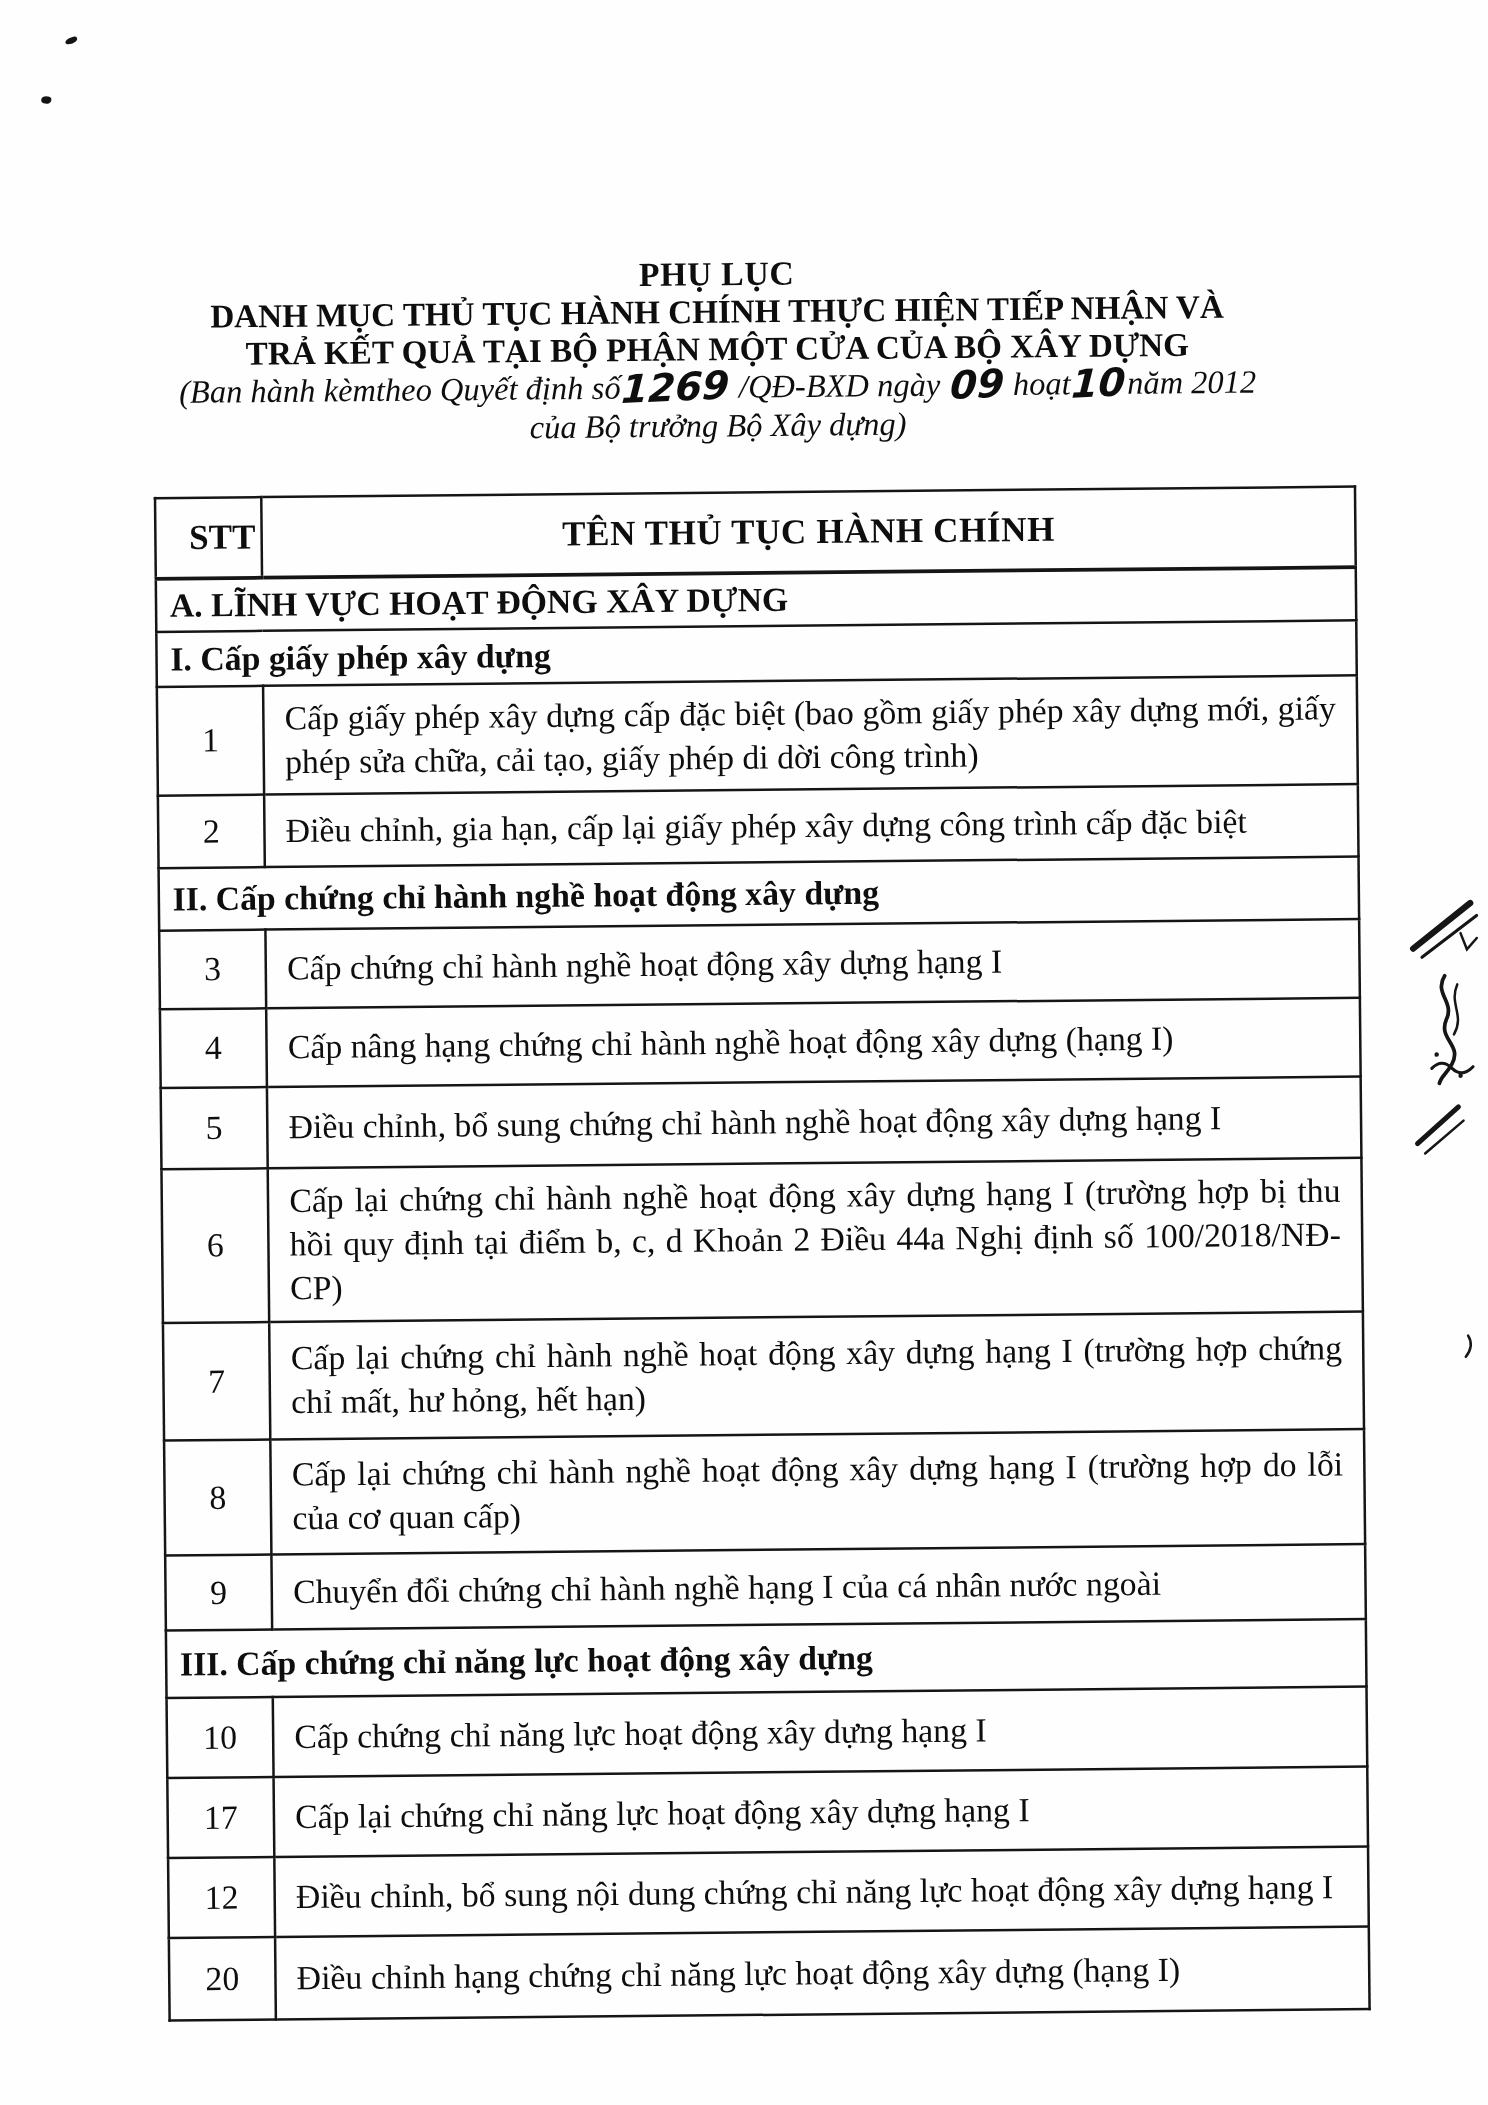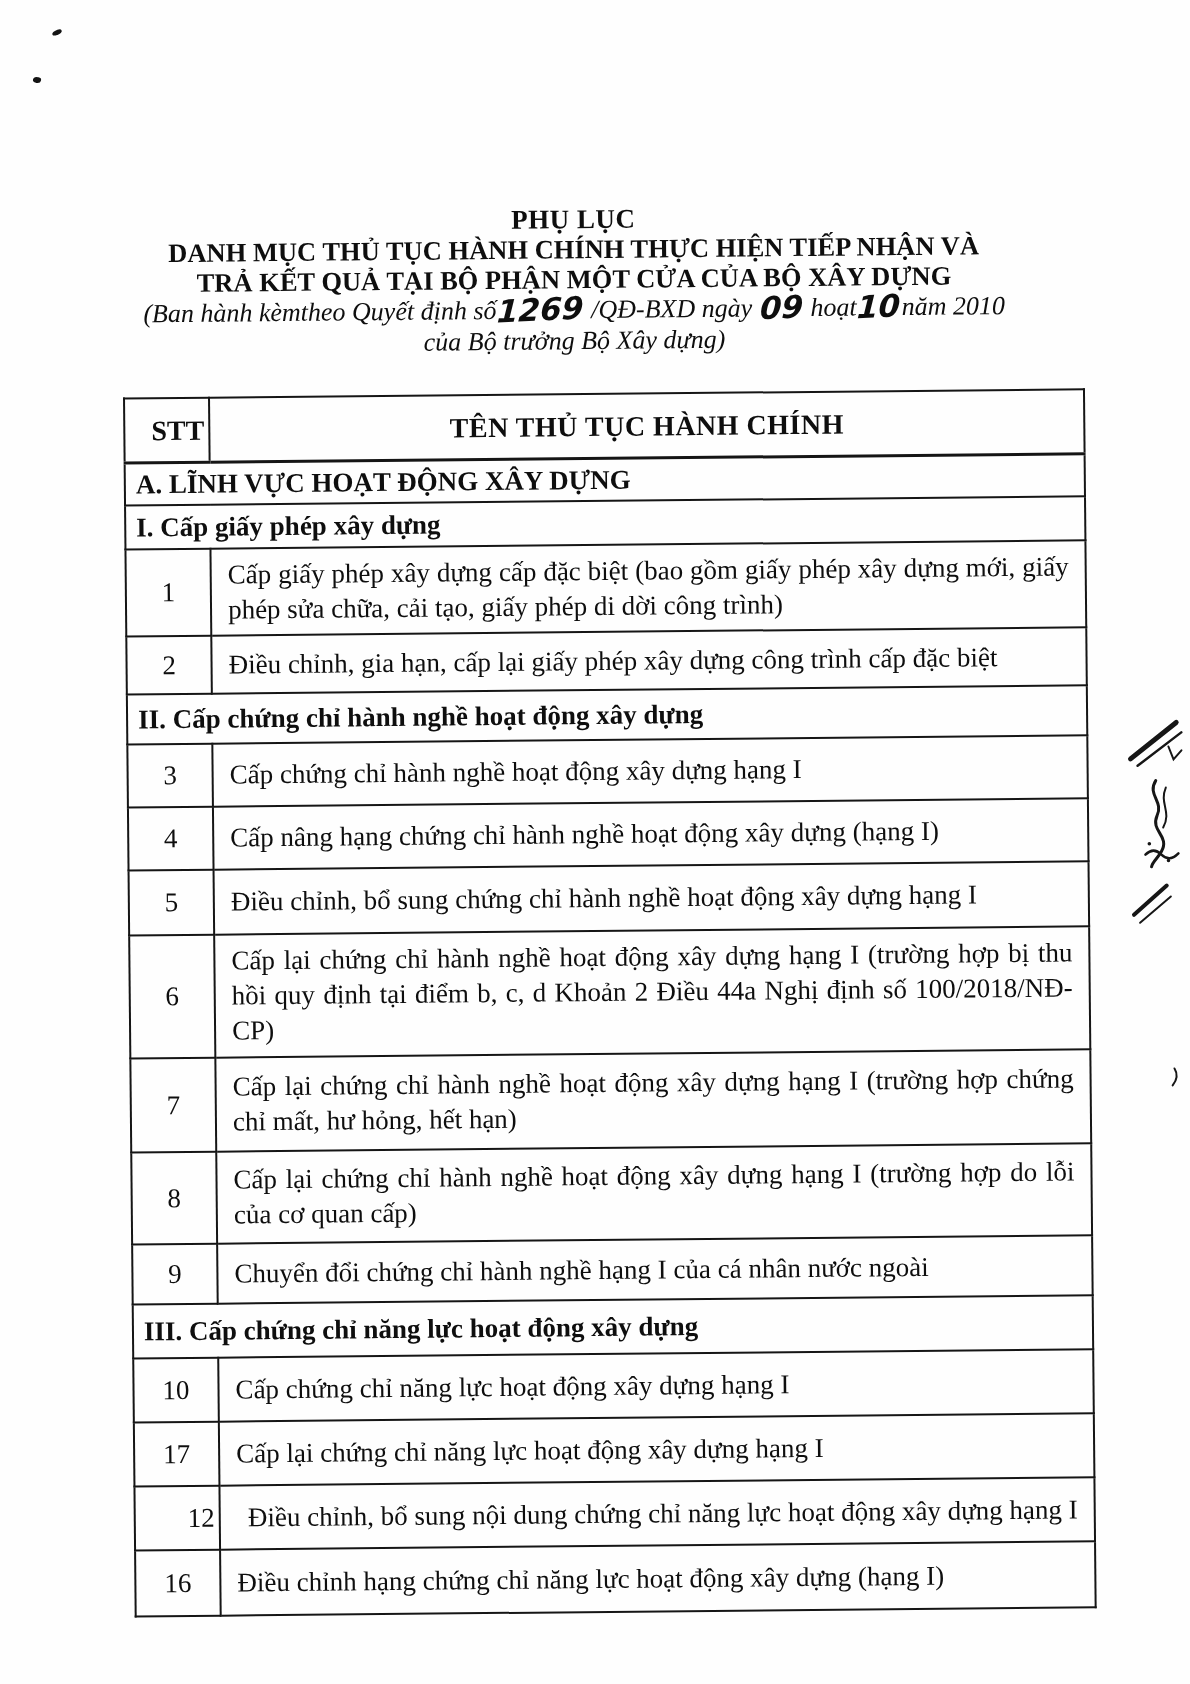--- a/index.html
+++ b/index.html
@@ -51,21 +51,21 @@
   tbody tr:nth-child(6) td{height:53px;}
   tbody tr:nth-child(7) td{height:53px;}
   tbody tr:nth-child(8) td{height:55px;}
   tbody tr:nth-child(9) td{height:113px;}
   tbody tr:nth-child(10) td{height:84px;}
   tbody tr:nth-child(11) td{height:82px;}
   tbody tr:nth-child(12) td{height:50px;}
   tbody tr:nth-child(13) td{height:48px;}
   tbody tr:nth-child(14) td{height:54px;}
   tbody tr:nth-child(15) td{height:54px;}
-  tbody tr:nth-child(16) td{height:54px;text-align:right;}
+  tbody tr:nth-child(16) td{height:54px;}
   tbody tr:nth-child(17) td{height:56px;}
   
   .speck{position:absolute;background:#141414;border-radius:60% 40% 55% 45%;}
   .speck1{left:52px;top:30px;width:10px;height:5px;transform:rotate(-18deg);}
   .speck2{left:33px;top:77px;width:8px;height:6px;transform:rotate(12deg);}
   .sig{position:absolute;left:1124px;top:712px;}
 </style>
 </head>
 <body>
 
@@ -74,21 +74,21 @@
 
 <div class="rot">
 
   <header class="title-block">
     <div class="t1">PHỤ LỤC</div>
     <div class="t2">DANH MỤC THỦ TỤC HÀNH CHÍNH THỰC HIỆN TIẾP NHẬN VÀ</div>
     <div class="t2">TRẢ KẾT QUẢ TẠI BỘ PHẬN MỘT CỬA CỦA BỘ XÂY DỰNG</div>
     <div class="t3"><span>(Ban hành kèmtheo Quyết định số</span><span class="hw">1269</span>
       <span>/QĐ-BXD ngày</span>
       <span class="hw">09</span>
-      <span>hoạt</span><span class="hw">10</span><span>năm 2010</span></div>
+      <span>hoạt</span><span class="hw">10</span><span>năm 2012</span></div>
     <div class="t3">của Bộ trưởng Bộ Xây dựng)</div>
   </header>
 
   <table class="proc-table">
     <colgroup>
         <col class="c1">
         <col class="c2">
       </colgroup>
     <thead>
       <tr>
@@ -151,21 +151,21 @@
         </tr>
         <tr>
           <td class="stt-cell">17</td>
           <td class="name-cell">Cấp lại chứng chỉ năng lực hoạt động xây dựng hạng I</td>
         </tr>
         <tr>
           <td class="stt-cell">12</td>
           <td class="name-cell">Điều chỉnh, bổ sung nội dung chứng chỉ năng lực hoạt động xây dựng hạng I</td>
         </tr>
         <tr>
-          <td class="stt-cell">16</td>
+          <td class="stt-cell">20</td>
           <td class="name-cell">Điều chỉnh hạng chứng chỉ năng lực hoạt động xây dựng (hạng I)</td>
         </tr>
       </tbody>
   </table>
 
   <svg class="sig" width="66" height="392" viewBox="0 0 66 392" fill="none" stroke="#161616" stroke-linecap="round">
     <path d="M6,52 L52,16" stroke-width="5"></path>
     <path d="M13,59 L57,26" stroke-width="2.5"></path>
     <path d="M44,40 l5,13 l8,-9" stroke-width="2"></path>
     <path d="M31,74 C 22,88 39,95 32,109 C 25,125 45,129 36,145 C 32,152 27,155 26,160" stroke-width="3"></path>

